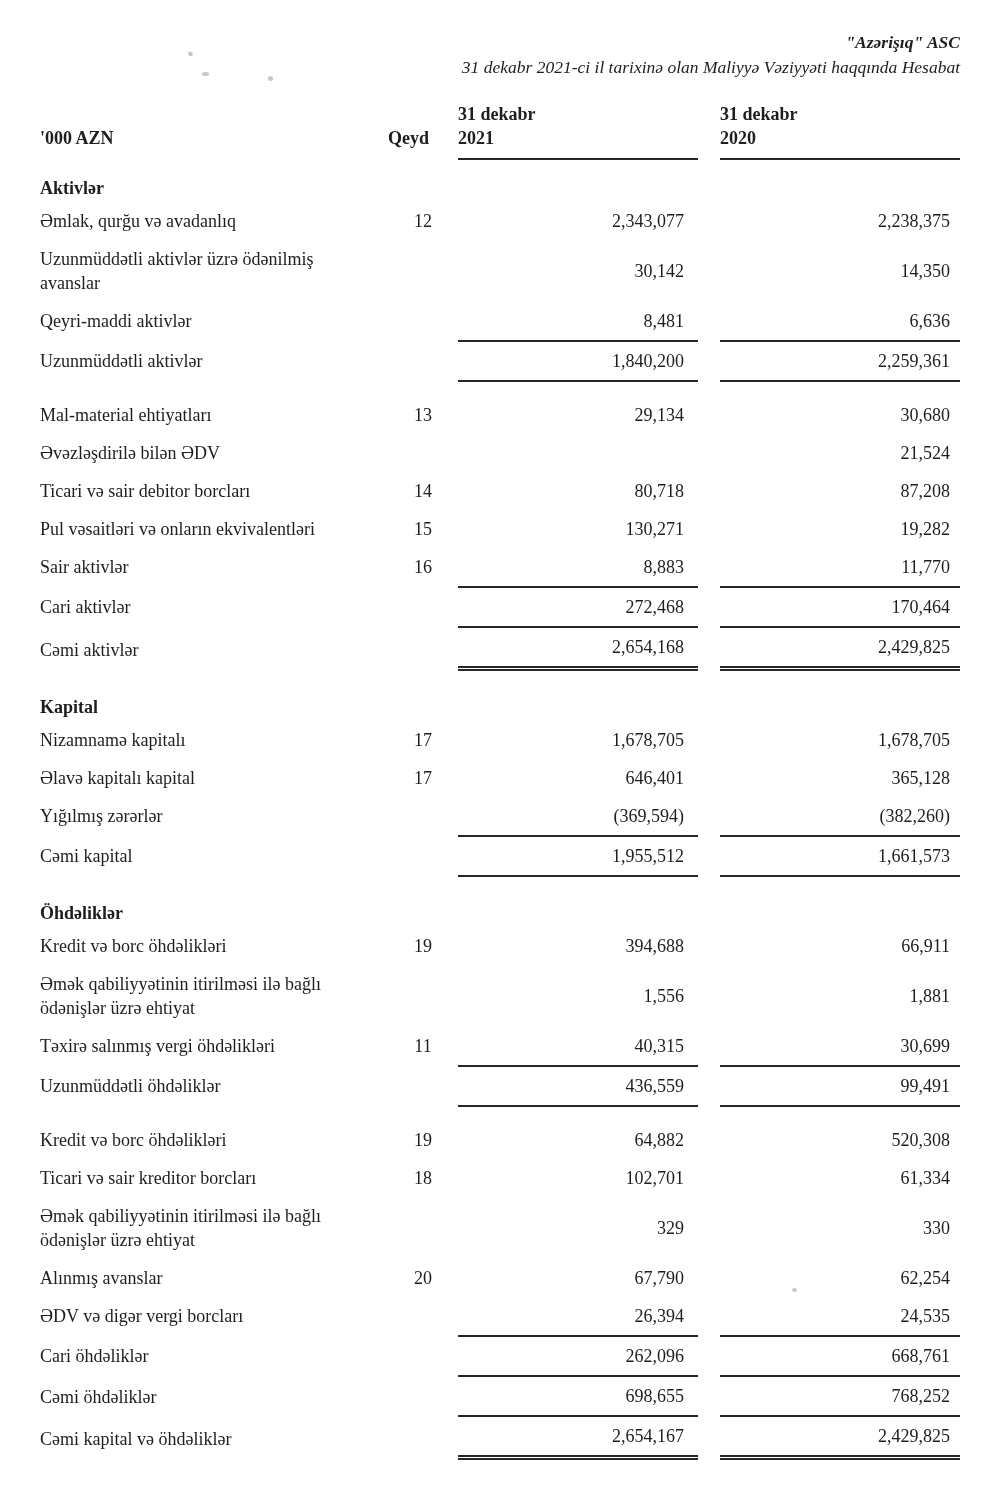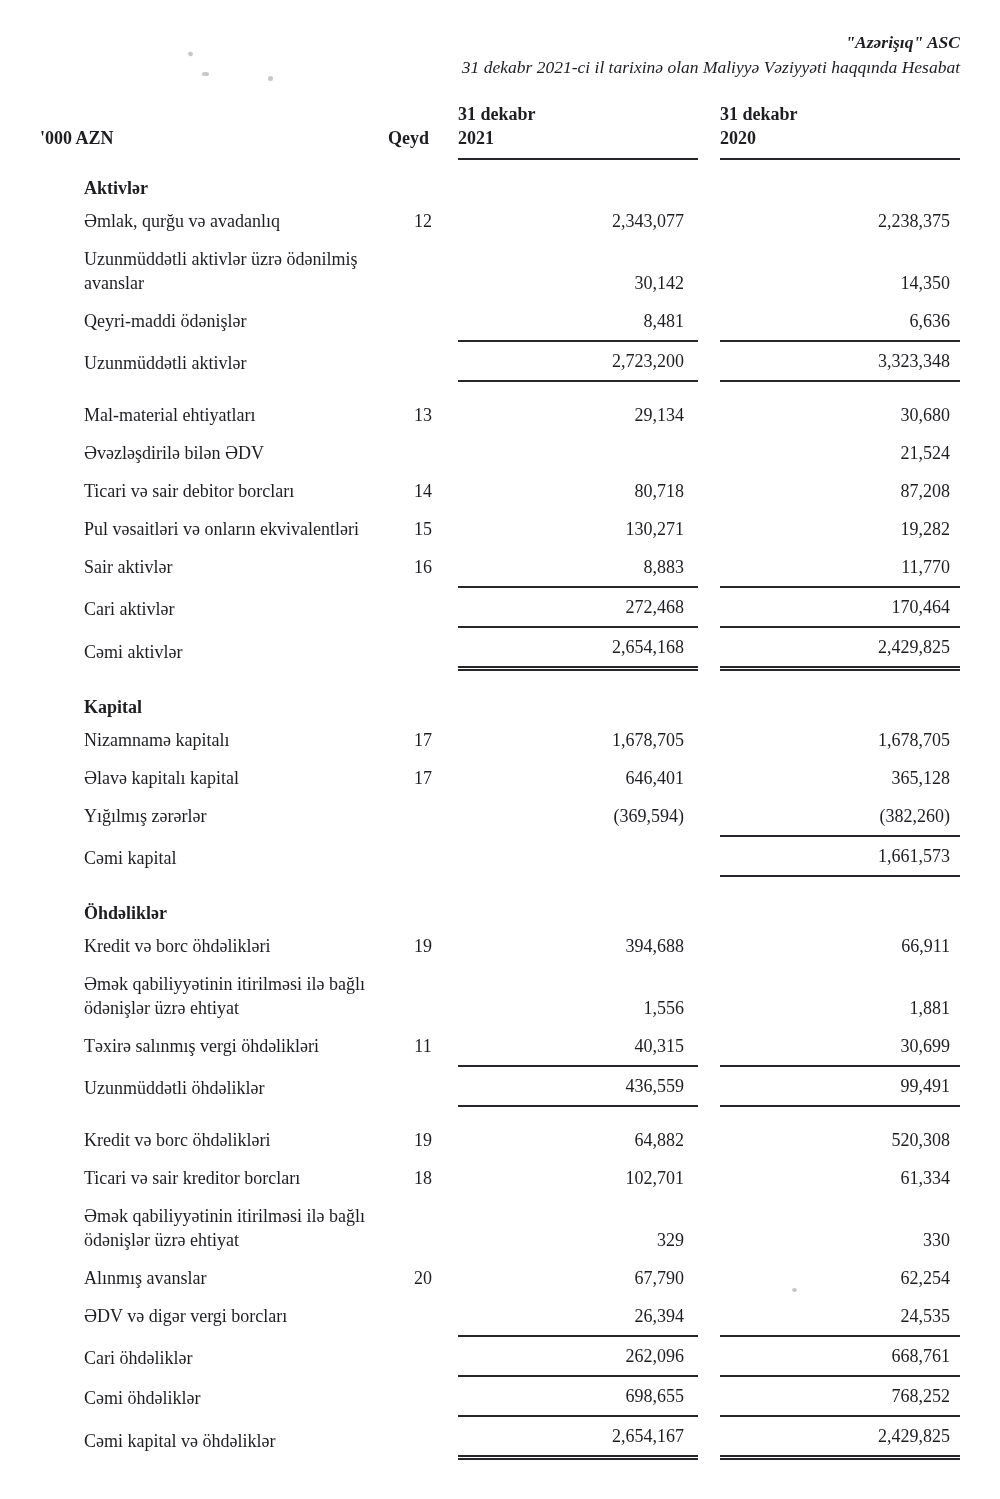--- a/index.html
+++ b/index.html
@@ -30,21 +30,21 @@
   .table-head .c-label { flex:1; padding-bottom:10px; }
   .table-head .c-note  { width:70px; text-align:left; padding-bottom:10px; }
   .table-head .c-num {
     width:240px; 
     padding:0 14px 8px 0;
     border-bottom:2px solid #26262b;
   }
   .table-head .c-2020 { margin-left:22px; padding-right:10px; }
 
   
-  .row { display:flex; align-items:flex-end; font-size:18px; line-height:24px;margin-left:44px; }
+  .row { display:flex; align-items:center; font-size:18px; line-height:24px; }
   .row .c-label { flex:1; padding:7px 12px 7px 0; }
   .row .c-note  { width:70px; text-align:center; padding:7px 0; }
   .row .c-num   { width:240px; text-align:right; padding:7px 14px 7px 0; }
   .row .c-2020  { margin-left:22px; padding-right:10px; }
 
   .row.section { margin-top:16px; }
   .row.section .c-label { font-weight:bold; padding:8px 0 2px 0; }
   .rows > .row.section:first-child { margin-top:8px; }
 
   .row.total { font-weight:normal; }
@@ -100,30 +100,30 @@
         <div class="c-num c-2021">2,343,077</div>
         <div class="c-num c-2020">2,238,375</div>
       </div>
       <div class="row item">
         <div class="c-label">Uzunmüddətli aktivlər üzrə ödənilmiş avanslar</div>
         <div class="c-note"></div>
         <div class="c-num c-2021">30,142</div>
         <div class="c-num c-2020">14,350</div>
       </div>
       <div class="row item">
-        <div class="c-label">Qeyri-maddi ödənişlər</div>
+        <div class="c-label">Qeyri-maddi aktivlər</div>
         <div class="c-note"></div>
         <div class="c-num c-2021">8,481</div>
         <div class="c-num c-2020">6,636</div>
       </div>
       <div class="row total">
         <div class="c-label">Uzunmüddətli aktivlər</div>
         <div class="c-note"></div>
-        <div class="c-num c-2021 rule-top rule-bottom">2,723,200</div>
-        <div class="c-num c-2020 rule-top rule-bottom">3,323,348</div>
+        <div class="c-num c-2021 rule-top rule-bottom">1,840,200</div>
+        <div class="c-num c-2020 rule-top rule-bottom">2,259,361</div>
       </div>
       <div class="row item gap-above">
         <div class="c-label">Mal-material ehtiyatları</div>
         <div class="c-note">13</div>
         <div class="c-num c-2021">29,134</div>
         <div class="c-num c-2020">30,680</div>
       </div>
       <div class="row item">
         <div class="c-label">Əvəzləşdirilə bilən ƏDV</div>
         <div class="c-note"></div>
@@ -176,20 +176,21 @@
       </div>
       <div class="row item">
         <div class="c-label">Yığılmış zərərlər</div>
         <div class="c-note"></div>
         <div class="c-num c-2021">(369,594)</div>
         <div class="c-num c-2020">(382,260)</div>
       </div>
       <div class="row total">
         <div class="c-label">Cəmi kapital</div>
         <div class="c-note"></div>
+        <div class="c-num c-2021 rule-top rule-bottom">1,955,512</div>
         <div class="c-num c-2020 rule-top rule-bottom">1,661,573</div>
       </div>
       <div class="row section">
         <div class="c-label">Öhdəliklər</div>
       </div>
       <div class="row item">
         <div class="c-label">Kredit və borc öhdəlikləri</div>
         <div class="c-note">19</div>
         <div class="c-num c-2021">394,688</div>
         <div class="c-num c-2020">66,911</div>

